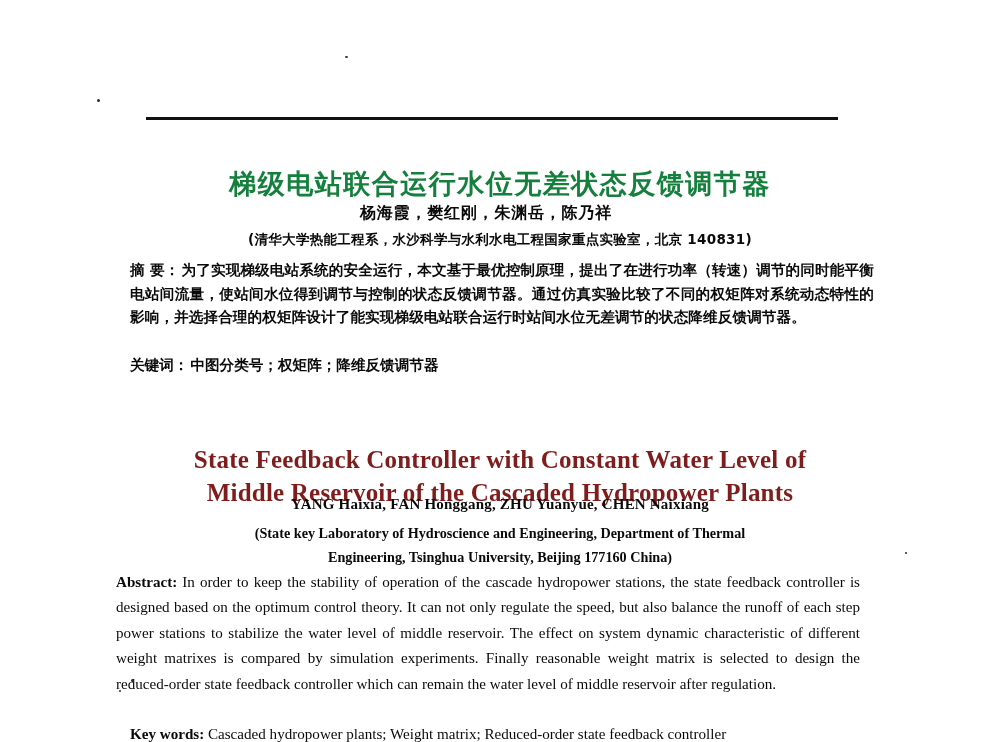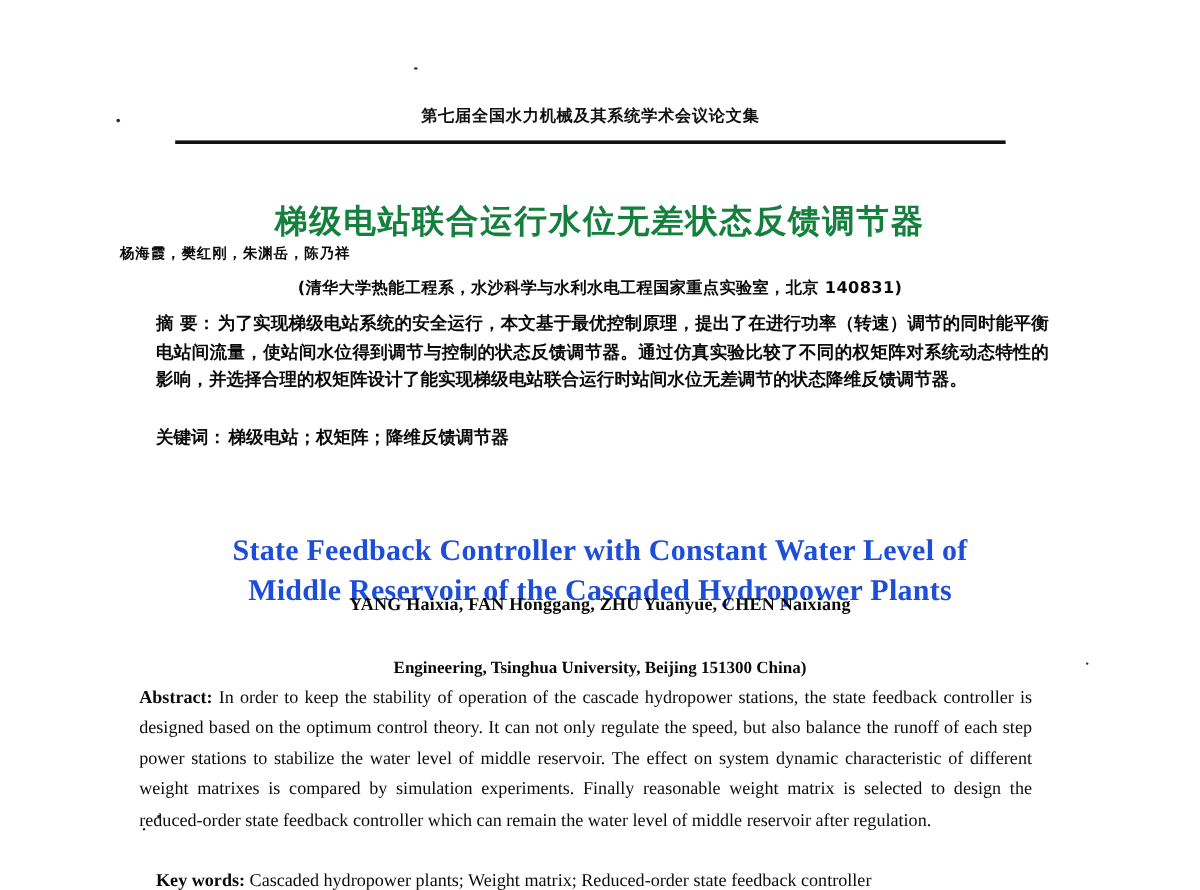--- a/index.html
+++ b/index.html
@@ -53,24 +53,25 @@
     font-family: "DejaVu Sans", "Liberation Sans", sans-serif;
     font-size: 27px;
     font-weight: bold;
     letter-spacing: 1.5px;
     color: #15803d;
   }
 
   .cn-authors {
     position: absolute;
     top: 203px;
-    left: 100px;
-    width: 800px;
-    font-family: "DejaVu Sans", "Liberation Sans", sans-serif;
-    font-size: 12px;
+    left: 86px;
+    width: 800px;
+    text-align: center;
+    font-family: "DejaVu Sans", "Liberation Sans", sans-serif;
+    font-size: 16px;
     font-weight: bold;
     letter-spacing: 0.8px;
   }
 
   .cn-affil {
     position: absolute;
     top: 231px;
     left: 100px;
     width: 800px;
     text-align: center;
@@ -127,21 +128,21 @@
     position: absolute;
     top: 422px;
     left: 100px;
     width: 800px;
     text-align: center;
     font-family: "Liberation Serif", "DejaVu Serif", serif;
     font-size: 25px;
     font-weight: bold;
     line-height: 33px;
     letter-spacing: 0.2px;
-    color: #1d4ed8;
+    color: #7f1d1d;
   }
 
   .en-authors {
     position: absolute;
     top: 496px;
     left: 100px;
     width: 800px;
     text-align: center;
     font-family: "Liberation Serif", "DejaVu Serif", serif;
     font-size: 15px;
@@ -194,50 +195,49 @@
     position: absolute;
     background: #2b2b2b;
     border-radius: 50%;
   }
 </style>
 </head>
 <body>
 
 <div class="page">
 
-  <div class="running-head">第七届全国水力机械及其系统学术会议论文集</div>
   <div class="head-rule"></div>
 
   <h1 class="cn-title">梯级电站联合运行水位无差状态反馈调节器</h1>
 
   <div class="cn-authors">杨海霞，樊红刚，朱渊岳，陈乃祥</div>
 
   <div class="cn-affil">(清华大学热能工程系，水沙科学与水利水电工程国家重点实验室，北京 140831)</div>
 
   <div class="cn-block">
     <p>
       <span class="cn-label">摘 要：</span><span>为了实现梯级电站系统的安全运行，本文基于最优控制原理，提出了在进行功率（转速）调节的同时能平衡电站间流量，使站间水位得到调节与控制的状态反馈调节器。通过仿真实验比较了不同的权矩阵对系统动态特性的影响，并选择合理的权矩阵设计了能实现梯级电站联合运行时站间水位无差调节的状态降维反馈调节器。</span>
     </p>
   </div>
 
   <div class="cn-keywords">
-    <span class="cn-label">关键词：</span><span>梯级电站；权矩阵；降维反馈调节器</span>
+    <span class="cn-label">关键词：</span><span>中图分类号；权矩阵；降维反馈调节器</span>
   </div>
 
 
   <h2 class="en-title">
     <span>State Feedback Controller with Constant Water Level of</span><br>
     <span>Middle Reservoir of the Cascaded Hydropower Plants</span>
   </h2>
 
   <div class="en-authors">YANG Haixia, FAN Honggang, ZHU Yuanyue, CHEN Naixiang</div>
 
   <div class="en-affil">
-    <br>
-    <span>Engineering, Tsinghua University, Beijing 151300 China)</span>
+    <span>(State key Laboratory of Hydroscience and Engineering, Department of Thermal</span><br>
+    <span>Engineering, Tsinghua University, Beijing 177160 China)</span>
   </div>
 
   <div class="en-abstract">
     <p>
       <span class="lbl">Abstract:</span><span> In order to keep the stability of operation of the cascade hydropower stations, the state feedback controller is designed based on the optimum control theory. It can not only regulate the speed, but also balance the runoff of each step power stations to stabilize the water level of middle reservoir. The effect on system dynamic characteristic of different weight matrixes is compared by simulation experiments. Finally reasonable weight matrix is selected to design the reduced-order state feedback controller which can remain the water level of middle reservoir after regulation.</span>
     </p>
   </div>
 
   <div class="en-keywords">
     <span class="lbl">Key words:</span><span> Cascaded hydropower plants; Weight matrix; Reduced-order state feedback controller</span>

